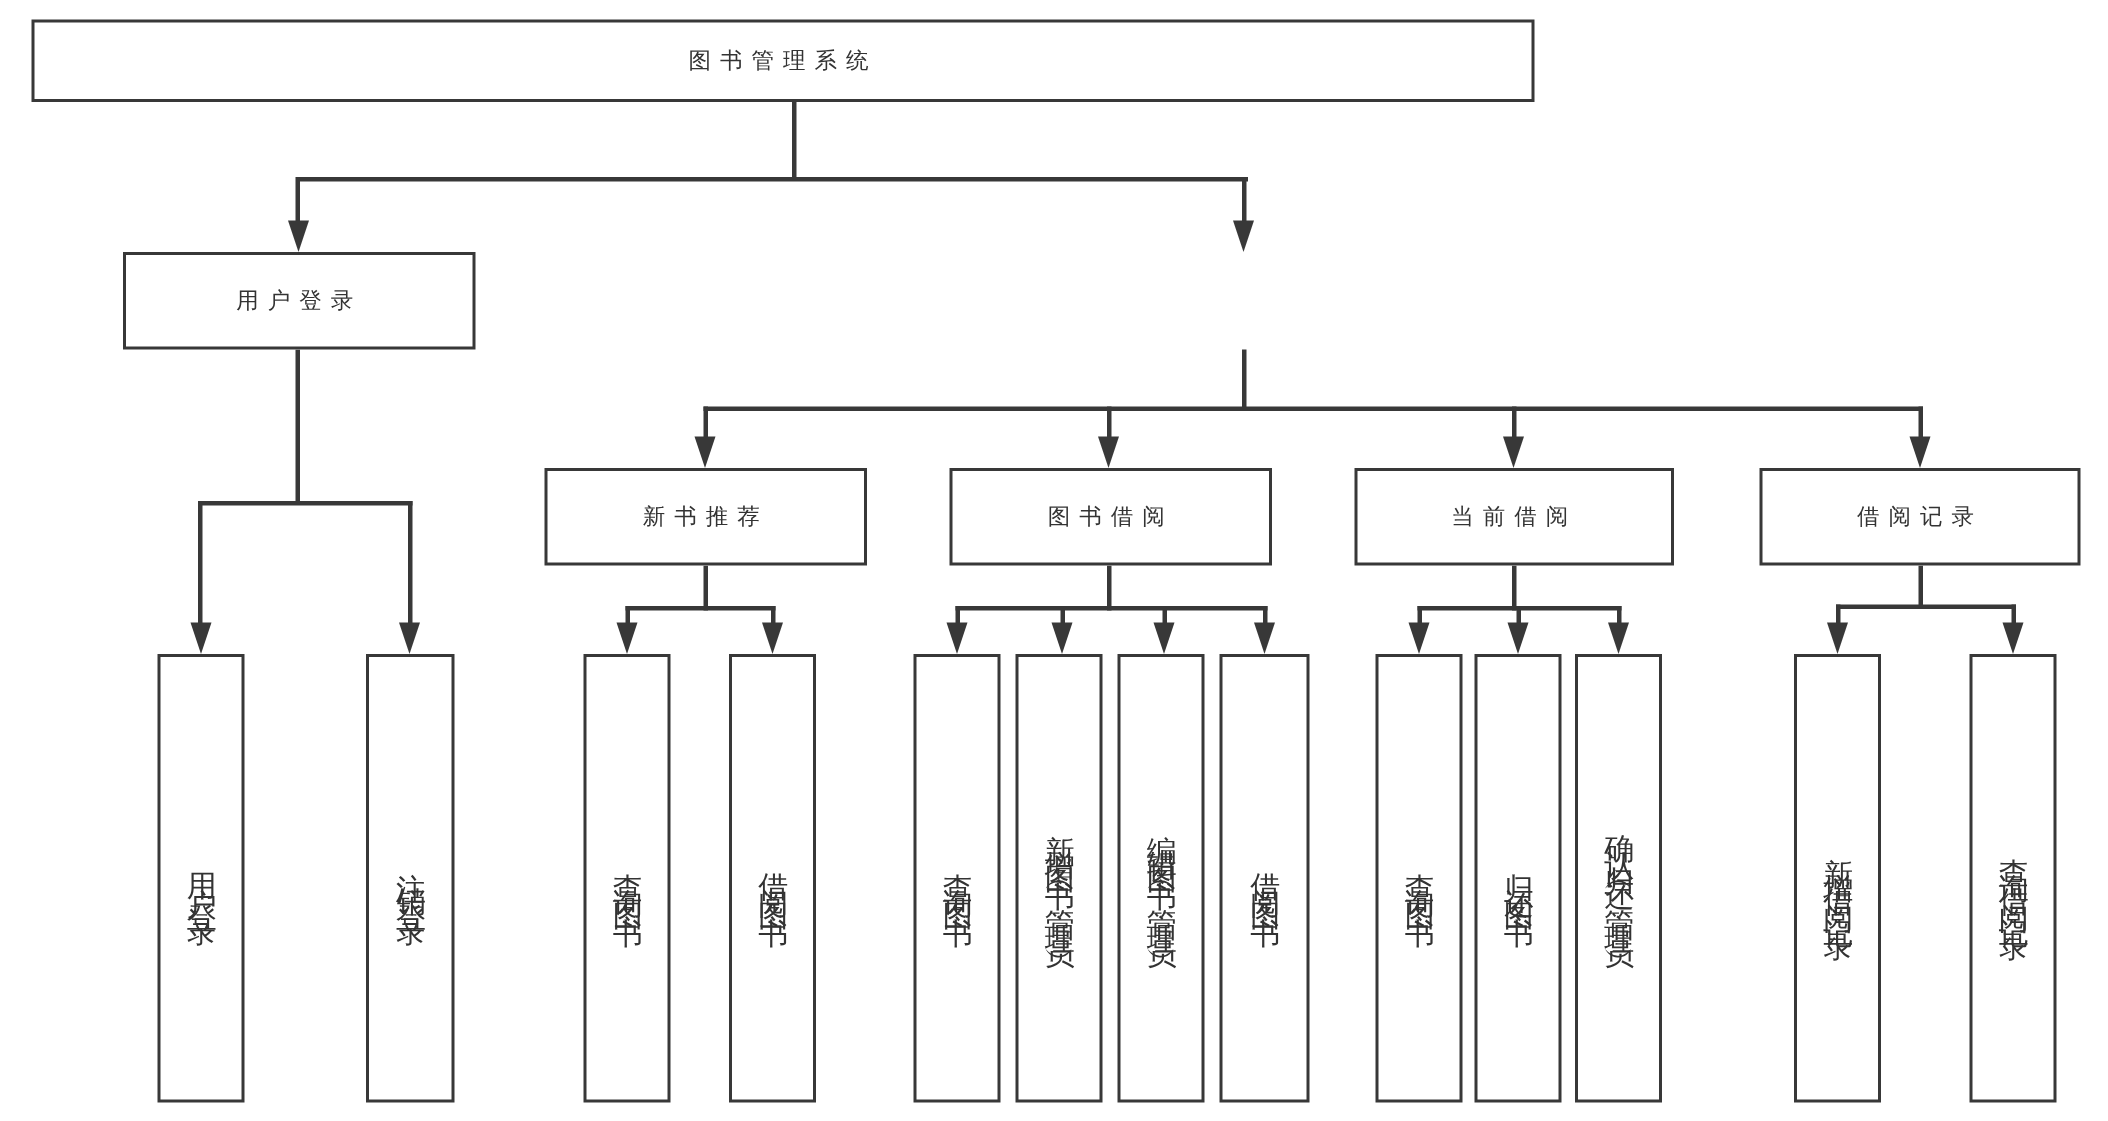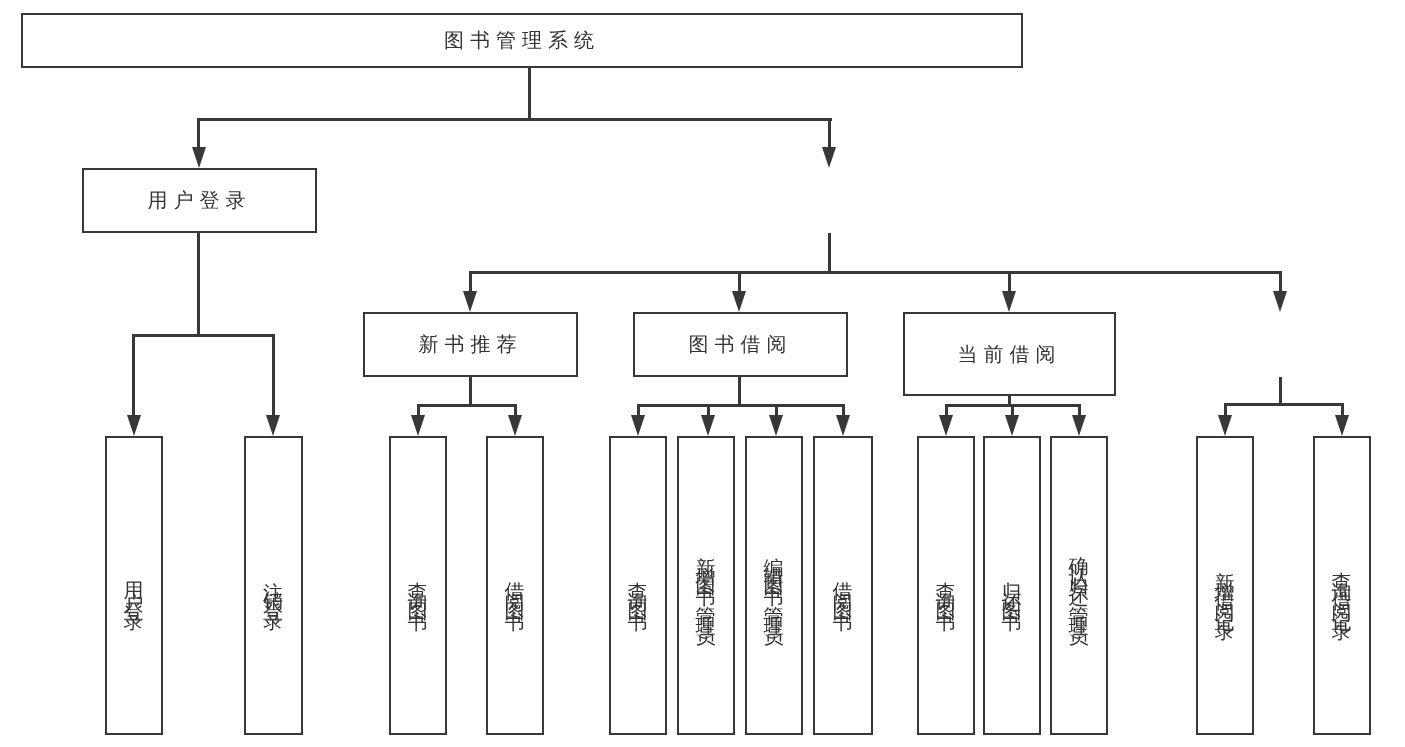--- a/index.html
+++ b/index.html
@@ -4,21 +4,21 @@
 <style>
   html,body{margin:0;padding:0;background:#ffffff;}
   .canvas{
     position:relative;width:1405px;height:747px;background:#ffffff;overflow:hidden;
     font-family:"Liberation Sans","DejaVu Sans",sans-serif;color:#333333;
   }
   .node{
     position:absolute;background:#ffffff;border:2px solid #383838;box-sizing:border-box;
     display:flex;align-items:center;justify-content:center;
   }
-  .node.h{font-size:20px;letter-spacing:6px;white-space:nowrap;}
+  .node.h{font-size:15px;letter-spacing:6px;white-space:nowrap;}
   .node.v{
     writing-mode:vertical-rl;text-orientation:mixed;
     font-size:20px;letter-spacing:10px;line-height:1;
   }
   .hl{position:absolute;height:3px;background:#383838;}
   .vl{position:absolute;width:3px;background:#383838;}
   .ar{position:absolute;width:0;height:0;
       border-left:7px solid transparent;border-right:7px solid transparent;
       border-top:21px solid #383838;}
   .watermark{
@@ -89,21 +89,22 @@
   <div class="ar" style="left:1218px;top:415px"></div>
   <div class="vl" style="left:1341px;top:403px;height:13px"></div>
   <div class="ar" style="left:1335px;top:415px"></div>
 
   <div class="node h" style="left:21px;top:13px;width:1002px;height:55px">图书管理系统</div>
 
   <div class="node h" style="left:82px;top:168px;width:235px;height:65px">用户登录</div>
 
   <div class="node h" style="left:633px;top:312px;width:215px;height:65px">图书借阅</div>
   <div class="node h" style="left:363px;top:312px;width:215px;height:65px">新书推荐</div>
-  <div class="node h" style="left:903px;top:312px;width:213px;height:84px">当前借阅</div>
+  <div class="node h" style="left:903px;top:312px;width:213px;height:65px">当前借阅</div>
+  <div class="node h" style="left:1173px;top:312px;width:214px;height:65px">借阅记录</div>
 
   <div class="node v" style="left:105px;top:436px;width:58px;height:299px">用户登录</div>
   <div class="node v" style="left:244px;top:436px;width:59px;height:299px">注销登录</div>
 
   <div class="node v" style="left:389px;top:436px;width:58px;height:299px">查询图书</div>
   <div class="node v" style="left:486px;top:436px;width:58px;height:299px">借阅图书</div>
 
   <div class="node v" style="left:609px;top:436px;width:58px;height:299px">查询图书</div>
   <div class="node v" style="left:677px;top:436px;width:58px;height:299px">新增图书（管理员）</div>
   <div class="node v" style="left:745px;top:436px;width:58px;height:299px">编辑图书（管理员）</div>

